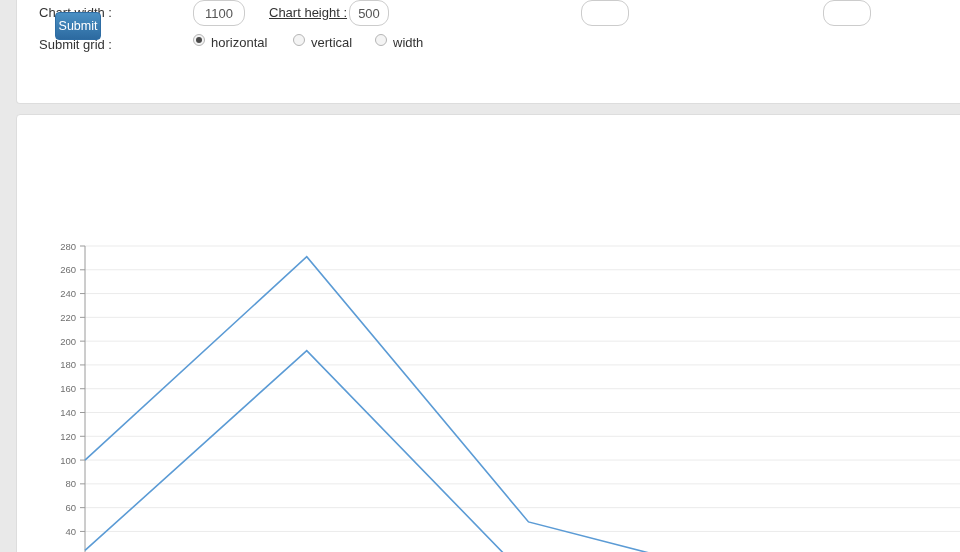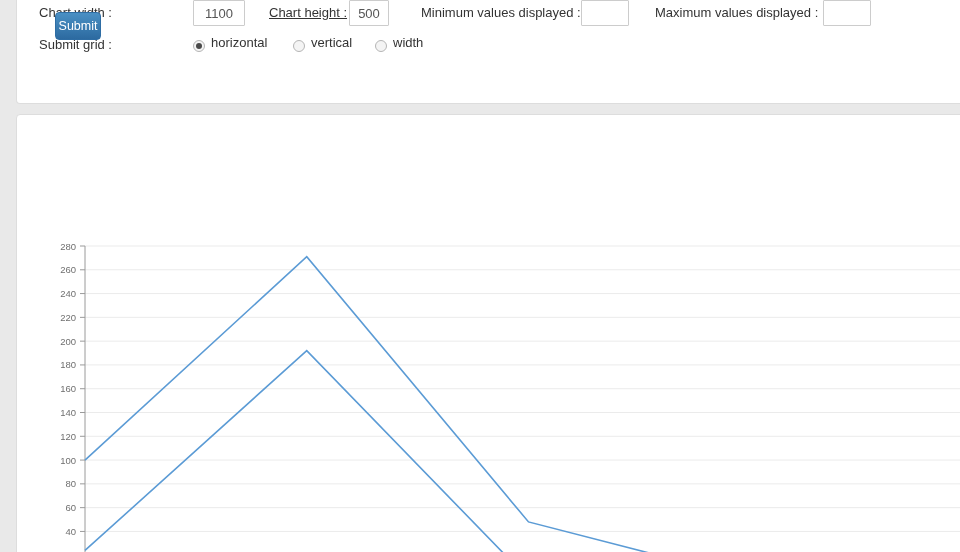--- a/index.html
+++ b/index.html
@@ -35,33 +35,33 @@
     position: absolute;
     font-size: 13px;
     color: #333;
     white-space: nowrap;
     line-height: 18px;
   }
   .text-input {
     position: absolute;
     height: 26px;
     border: 1px solid #ccc;
-    border-radius: 1px;
+    border-radius: 11px;
     background: #fff;
     font-family: "Liberation Sans", sans-serif;
     font-size: 13px;
     color: #555;
     text-align: center;
     padding: 0 4px;
     outline: none;
   }
   .radio-wrap {
     position: absolute;
     display: flex;
-    align-items: flex-end;
+    align-items: flex-start;
     gap: 6px;
     line-height: 18px;
   }
   .radio {
     display: inline-block;
     width: 12px; height: 12px;
     border-radius: 50%;
     border: 1px solid #b5b5b5;
     background: #f4f4f4;
     position: relative;
@@ -107,23 +107,21 @@
 
 <div id="root">
 
   <div class="panel" id="form-panel">
 
     <div class="form-row" style="top:44px; height:30px;">
       <span class="form-label" style="left:22px; top:4px;">Chart width :</span>
       <input class="text-input" id="chart-width-input" style="left: 176px; top: 0px; width: 52px;" value="1100">
       <span class="form-label" style="left:252px; top:4px;text-decoration:underline;">Chart height :</span>
       <input class="text-input" id="chart-height-input" style="left: 332px; top: 0px; width: 40px;" value="500">
-      <span class="form-label" style="left:404px; top:4px;">Minimum values displayed :</span>
       <input class="text-input" id="min-values-input" style="left: 564px; top: 0px; width: 48px;" value="">
-      <span class="form-label" style="left:638px; top:4px;">Maximum values displayed :</span>
       <input class="text-input" id="max-values-input" style="left: 806px; top: 0px; width: 48px;" value="">
     </div>
 
     <div class="form-row" style="top:78px; height:24px;">
       <span class="form-label" style="left:22px; top:2px;">Submit grid :</span>
 
       <label class="radio-wrap" style="left:176px; top:0px;">
         <span class="radio checked"></span>
         <span class="radio-label">horizontal</span>
       </label>

